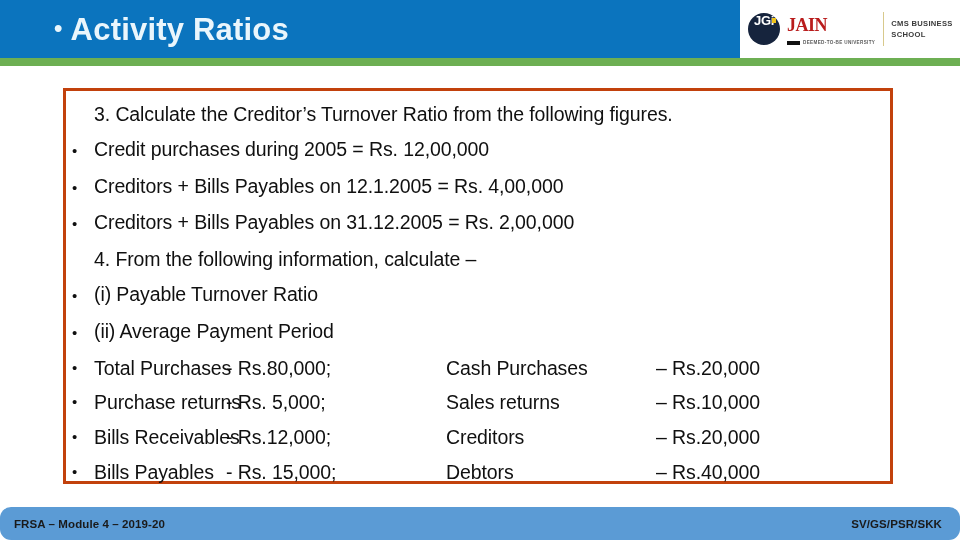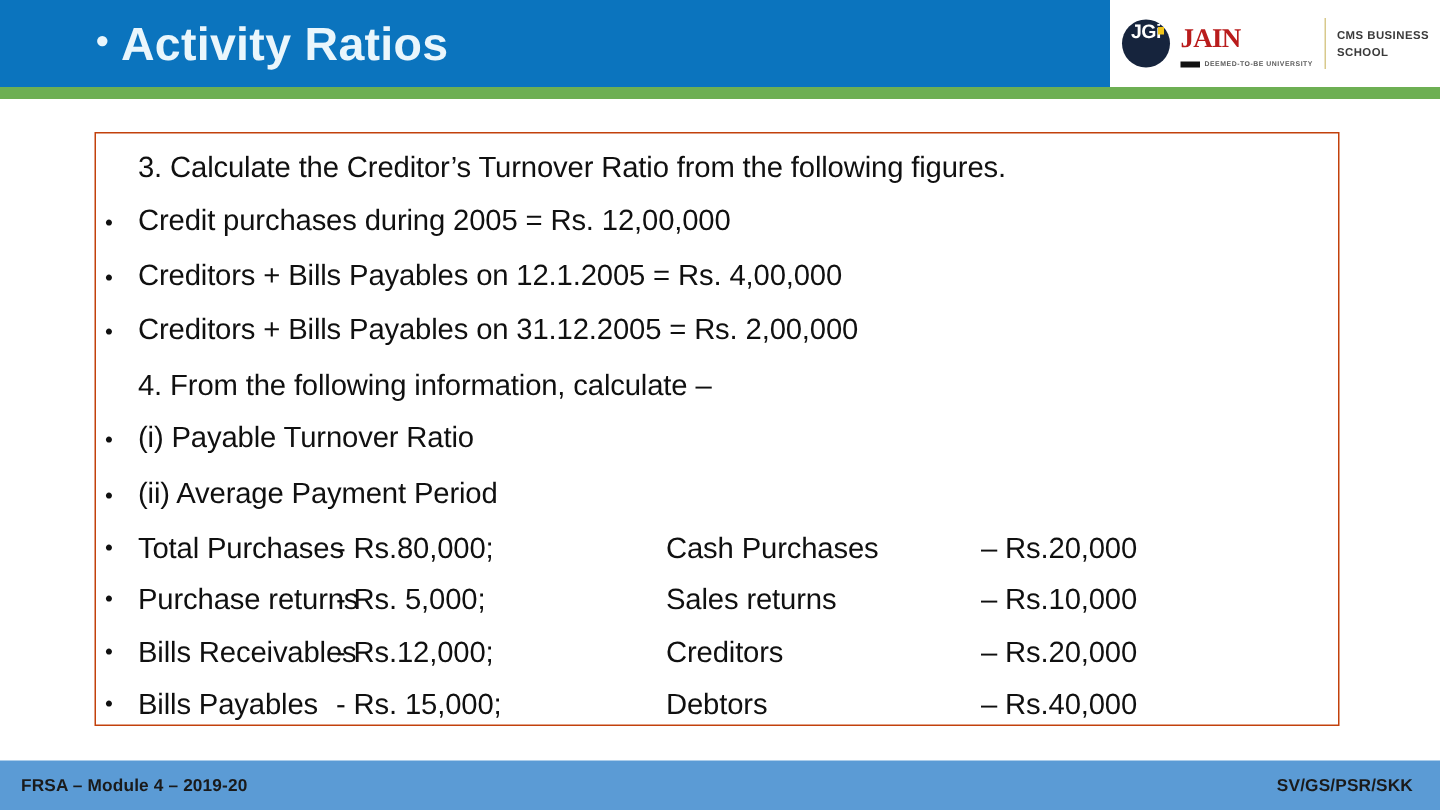--- a/index.html
+++ b/index.html
@@ -24,21 +24,21 @@
   
   .header-bar {
     position: absolute;
     left: 0; top: 0;
     width: 960px;
     height: 58px;
     background: #0B74BE;
   }
   .header-title {
     position: absolute;
-    left: 64px;
+    left: 54px;
     top: 9px;
     width: 660px;
     color: #EAF6FC;
     font-size: 31px;
     font-weight: 700;
     letter-spacing: 0.2px;
     line-height: 38px;
     white-space: nowrap;
   }
   .header-title .bullet {
@@ -143,21 +143,21 @@
     flex: 0 0 auto;
   }
 
   
   .content-box {
     position: absolute;
     left: 63px;
     top: 88px;
     width: 830px;
     height: 396px;
-    border: 1px solid #c2410c;
+    border: 3px solid #c2410c;
     background: #ffffff;
     box-sizing: border-box;
     padding: 6px 0 0 6px;
   }
   .line {
     font-size: 19.5px;
     color: #101010;
     line-height: 34.8px;
     white-space: nowrap;
     font-family: "Liberation Sans", sans-serif;
@@ -211,20 +211,21 @@
     left: 0;
     bottom: 0;
     width: 960px;
     height: 33px;
     background: #5B9BD5;
     display: flex;
     align-items: center;
     justify-content: space-between;
     box-sizing: border-box;
     padding: 0 18px 0 14px;
+    border-radius: 11px;
   }
   .footer-left, .footer-right {
     font-size: 11.5px;
     font-weight: 700;
     color: #1a1a1a;
     letter-spacing: 0.1px;
     white-space: nowrap;
   }
 </style>
 </head>

